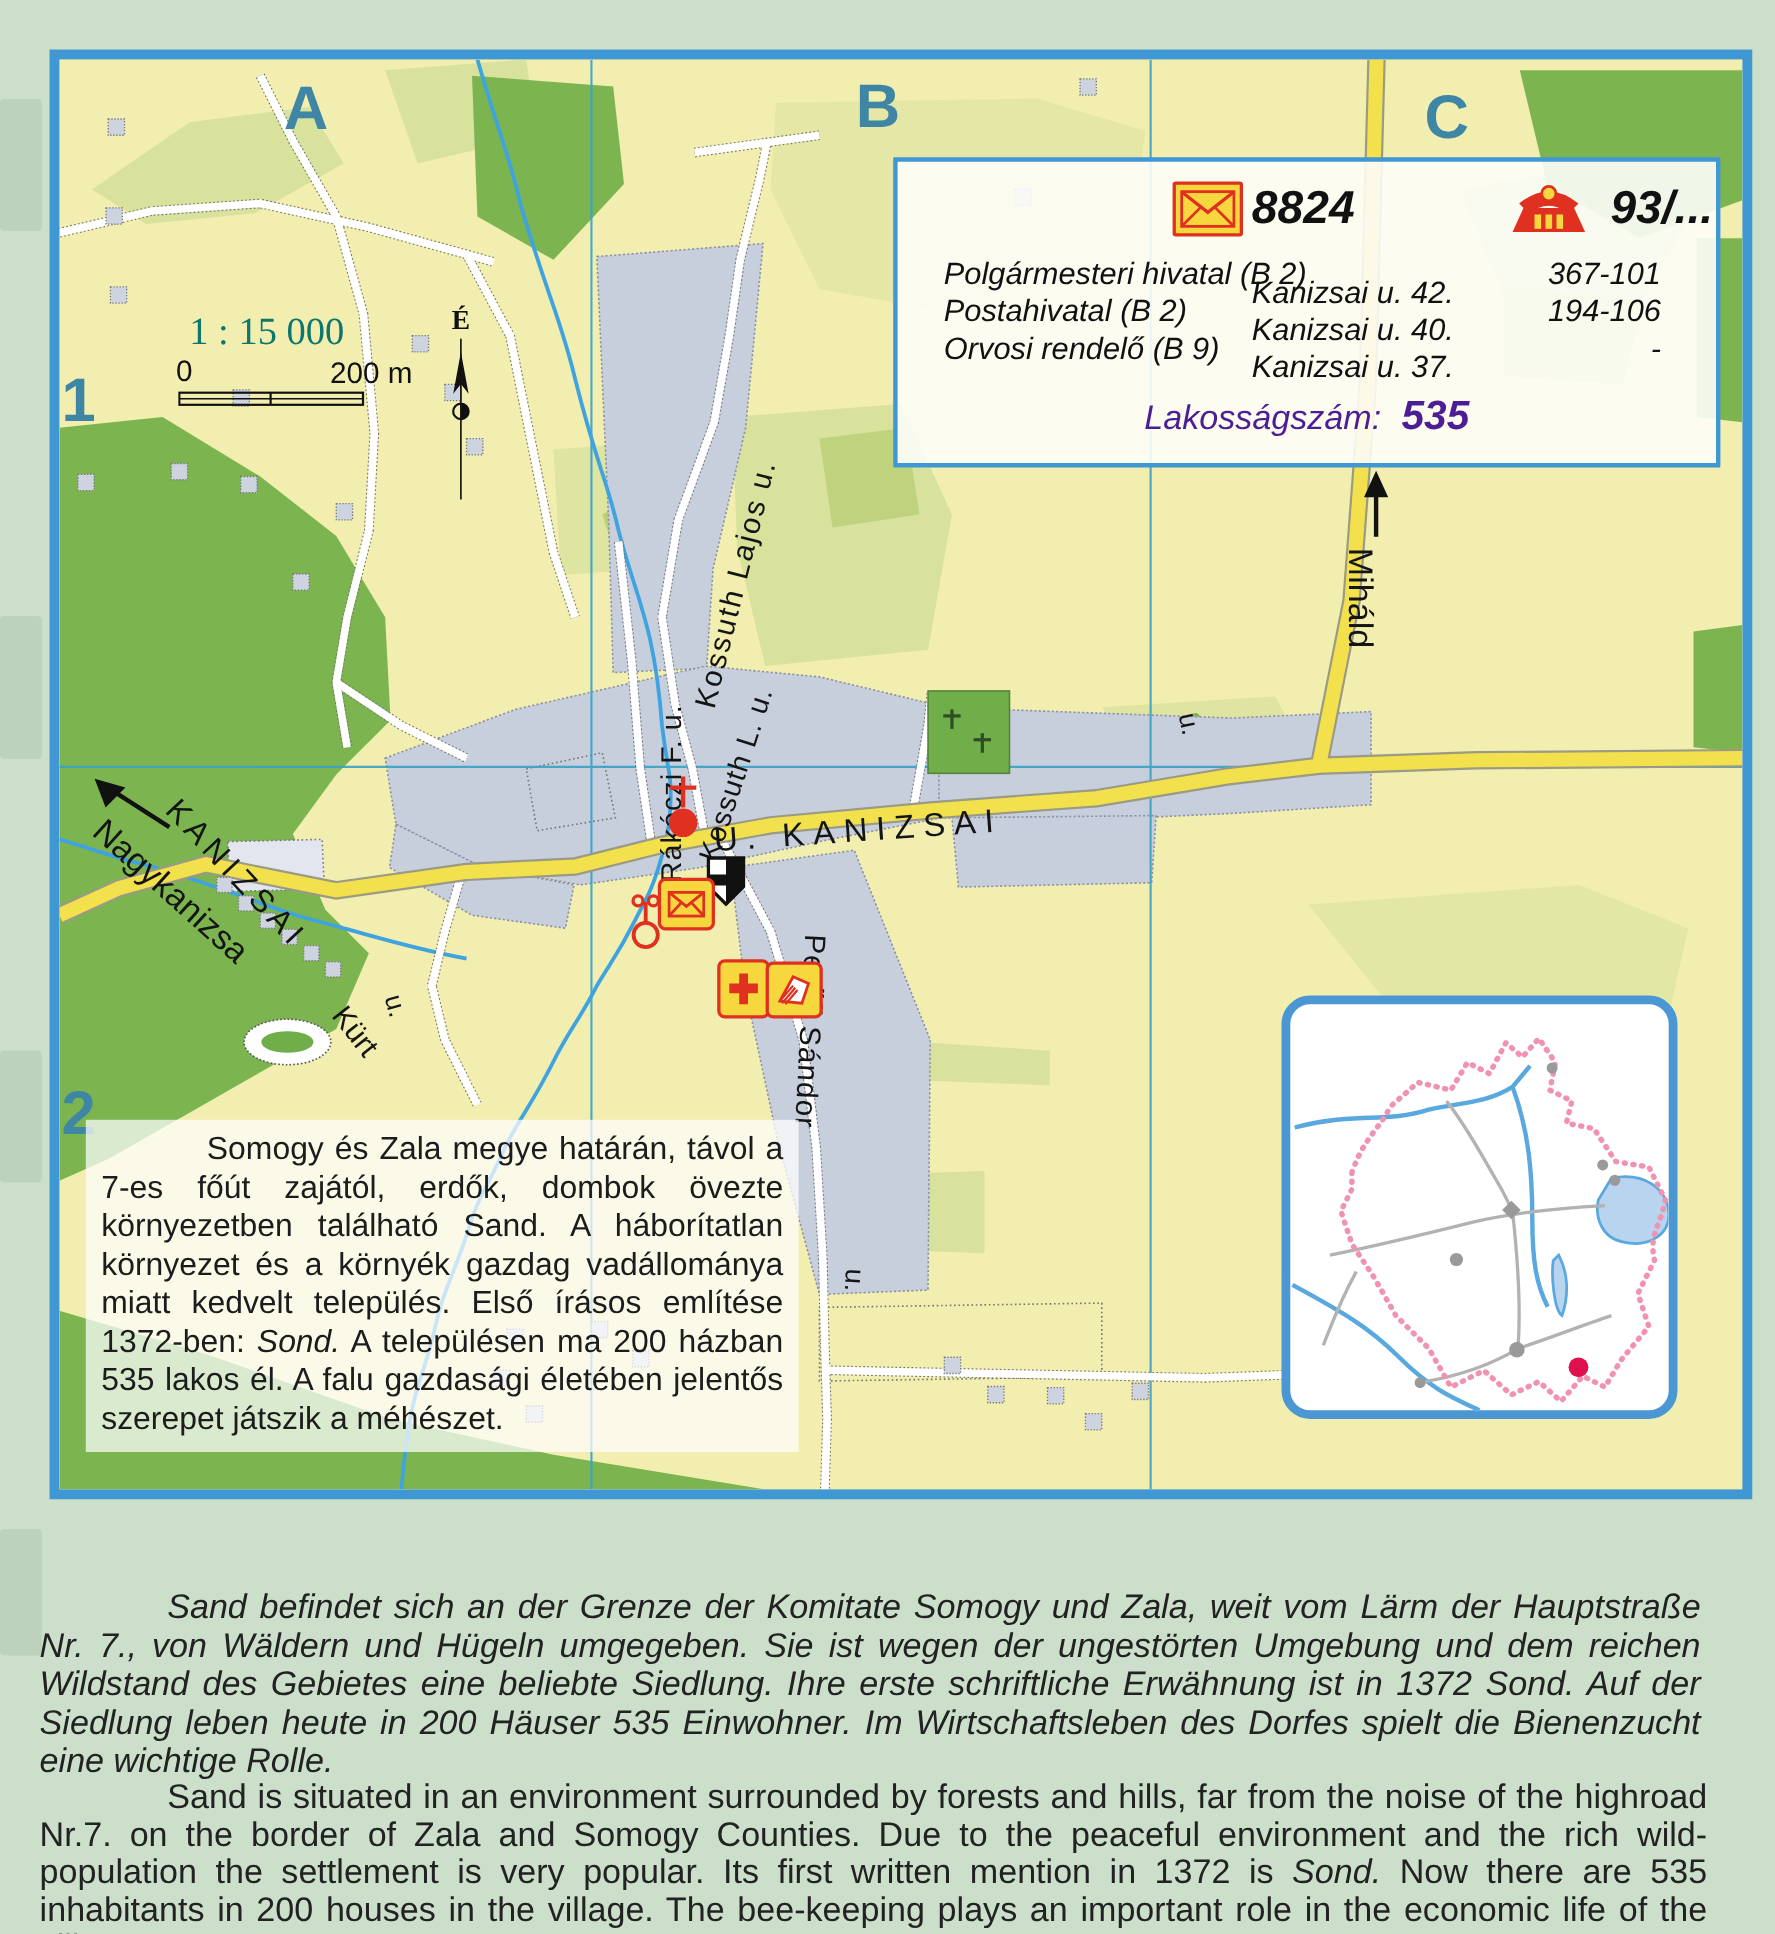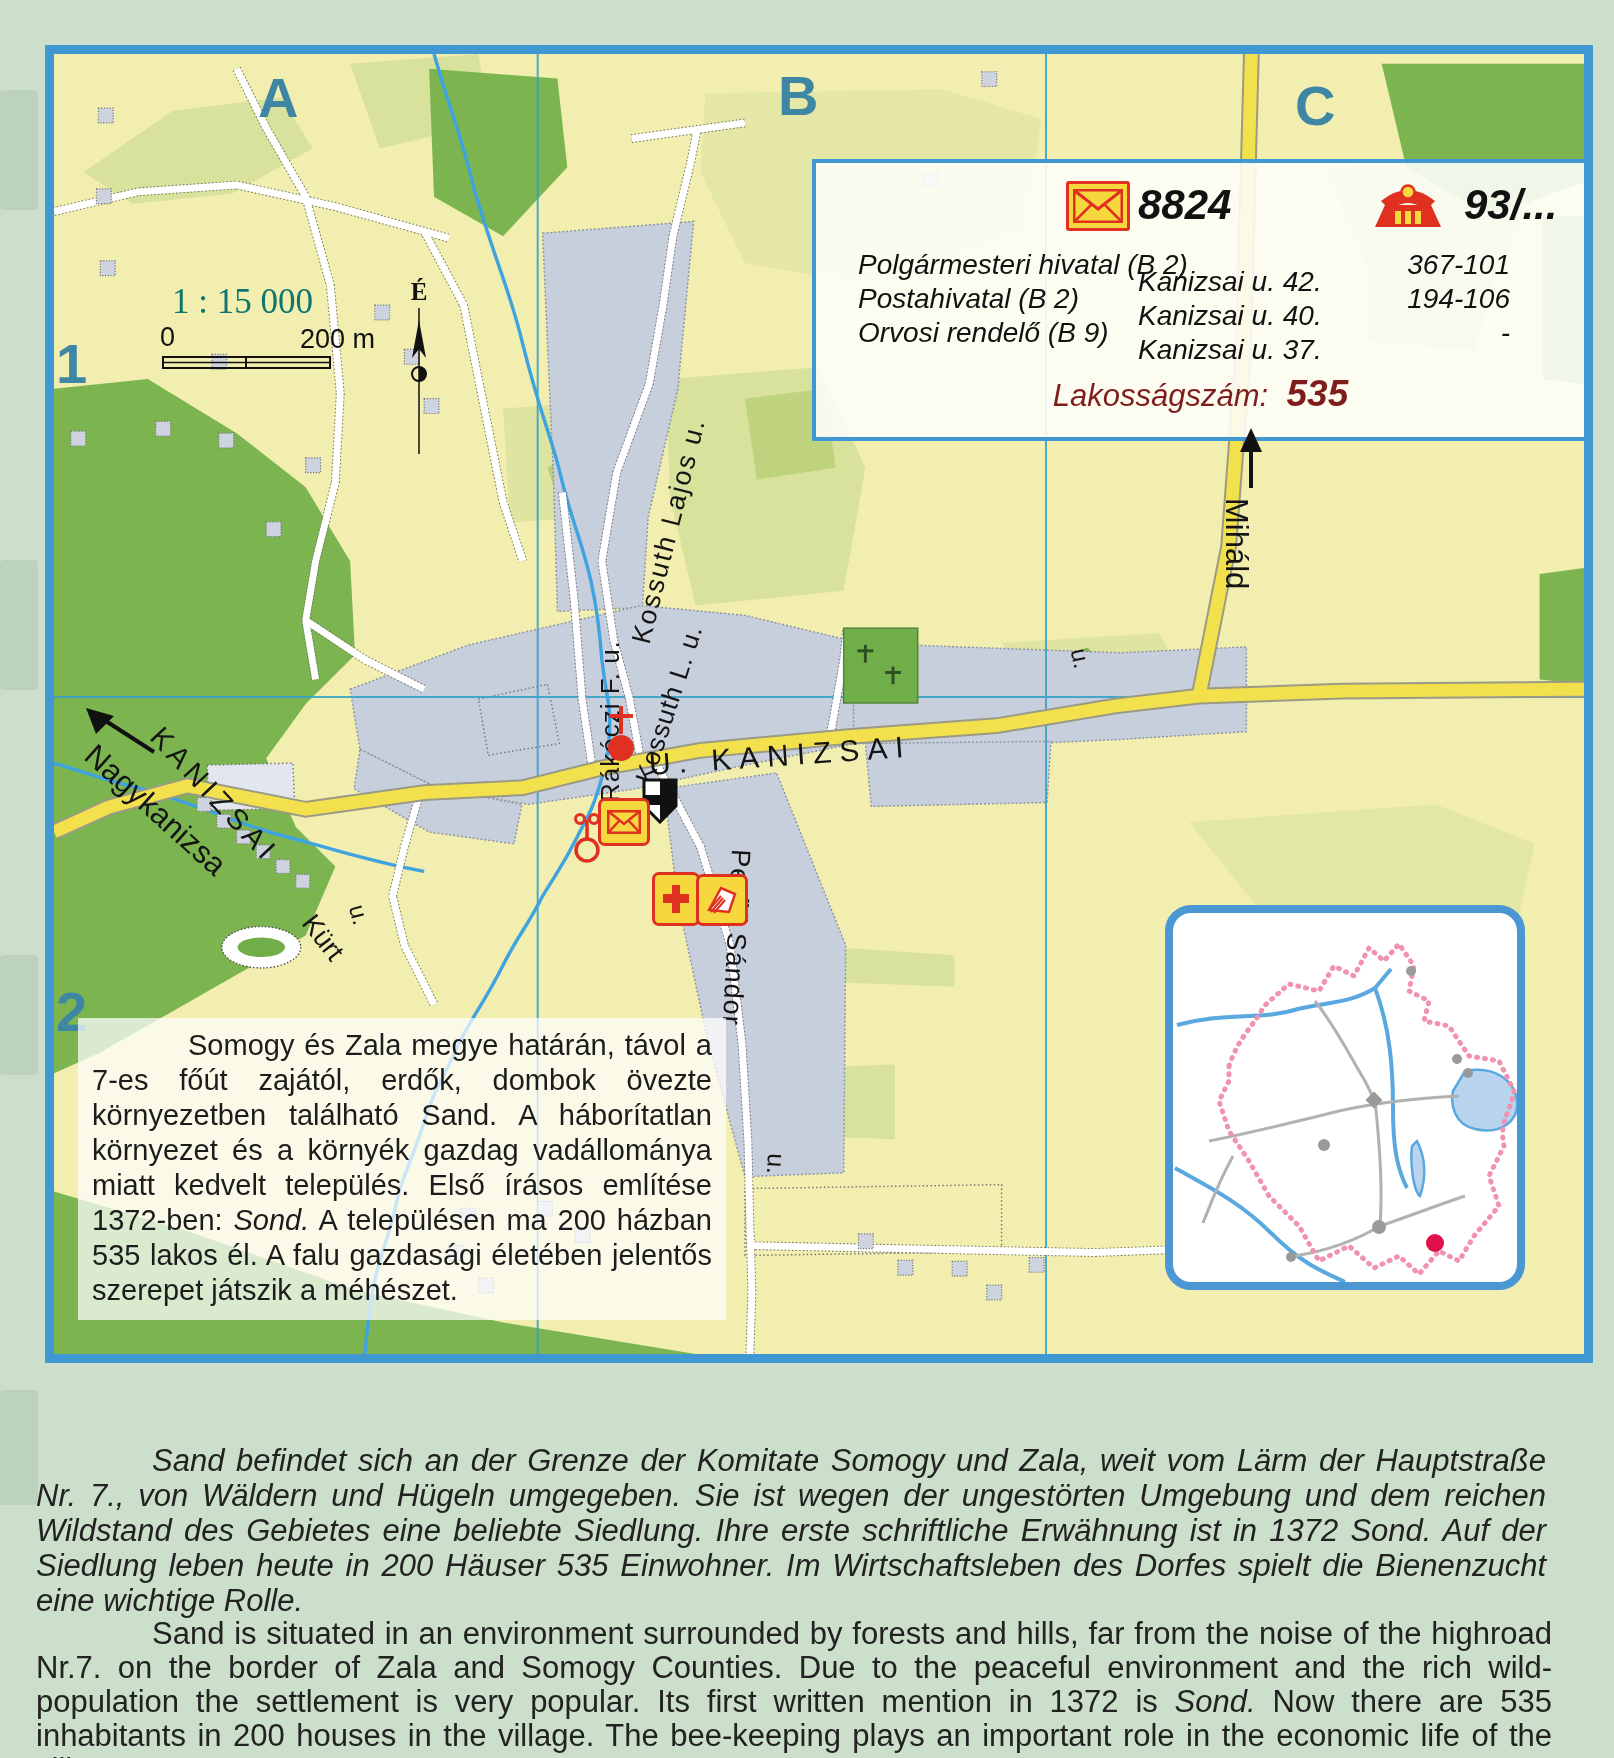--- a/index.html
+++ b/index.html
@@ -21,29 +21,29 @@
     display:flex;align-items:center;justify-content:center;}
   #title-box .t{font-family:"Liberation Serif",serif;font-weight:bold;font-size:74px;color:#1a1a1a;letter-spacing:3px;}
   #scale-text{position:absolute;left:118px;top:228px;font-family:"Liberation Serif",serif;font-size:35px;color:#0f766e;}
   #scale-zero{position:absolute;left:106px;top:268px;font-size:27px;color:#111;}
   #scale-end{position:absolute;left:246px;top:270px;font-size:27px;color:#111;}
   #scale-bar{position:absolute;left:108px;top:300px;}
   #compass{position:absolute;left:352px;top:224px;width:26px;text-align:center;}
   #compass .n{font-family:"Liberation Serif",serif;font-size:25px;font-weight:bold;color:#111;}
 
   
-  #info-box{position:absolute;left:758px;top:105px;width:744px;height:274px;
-    background:rgba(253,253,248,0.90);border:4px solid #3f97d3;border-radius:1px;padding-left:25px;}
+  #info-box{position:absolute;left:758px;top:89px;width:744px;height:274px;
+    background:rgba(253,253,248,0.90);border:4px solid #3f97d3;border-radius:1px;}
   #info-box .hdr{position:absolute;top:16px;left:0;width:100%;height:52px;}
   .bignum{position:absolute;font-size:42px;font-style:italic;font-weight:bold;color:#111;}
   .inforow{position:absolute;left:42px;width:660px;height:34px;font-style:italic;font-size:28px;color:#111;}
   .inforow .nm{position:absolute;left:0;}
   .inforow .ad{position:absolute;left:280px;margin-top:17px;}
   .inforow .ph{position:absolute;right:8px;}
-  #pop-line{position:absolute;left:0;bottom:22px;width:100%;text-align:center;color:#7f1d1d;}
+  #pop-line{position:absolute;left:0;bottom:22px;width:100%;text-align:center;color:#4c1d95;}
   #pop-line .pl{font-style:italic;font-size:31px;}
   #pop-line .pv{font-style:italic;font-weight:bold;font-size:37px;padding-left:14px;}
 
   
   .slabel{position:absolute;color:#141414;white-space:nowrap;transform-origin:0 0;line-height:1;}
 
   
   .poi{position:absolute;background:#f6d73e;border:3px solid #e03020;border-radius:7px;display:flex;align-items:center;justify-content:center;}
 
   

